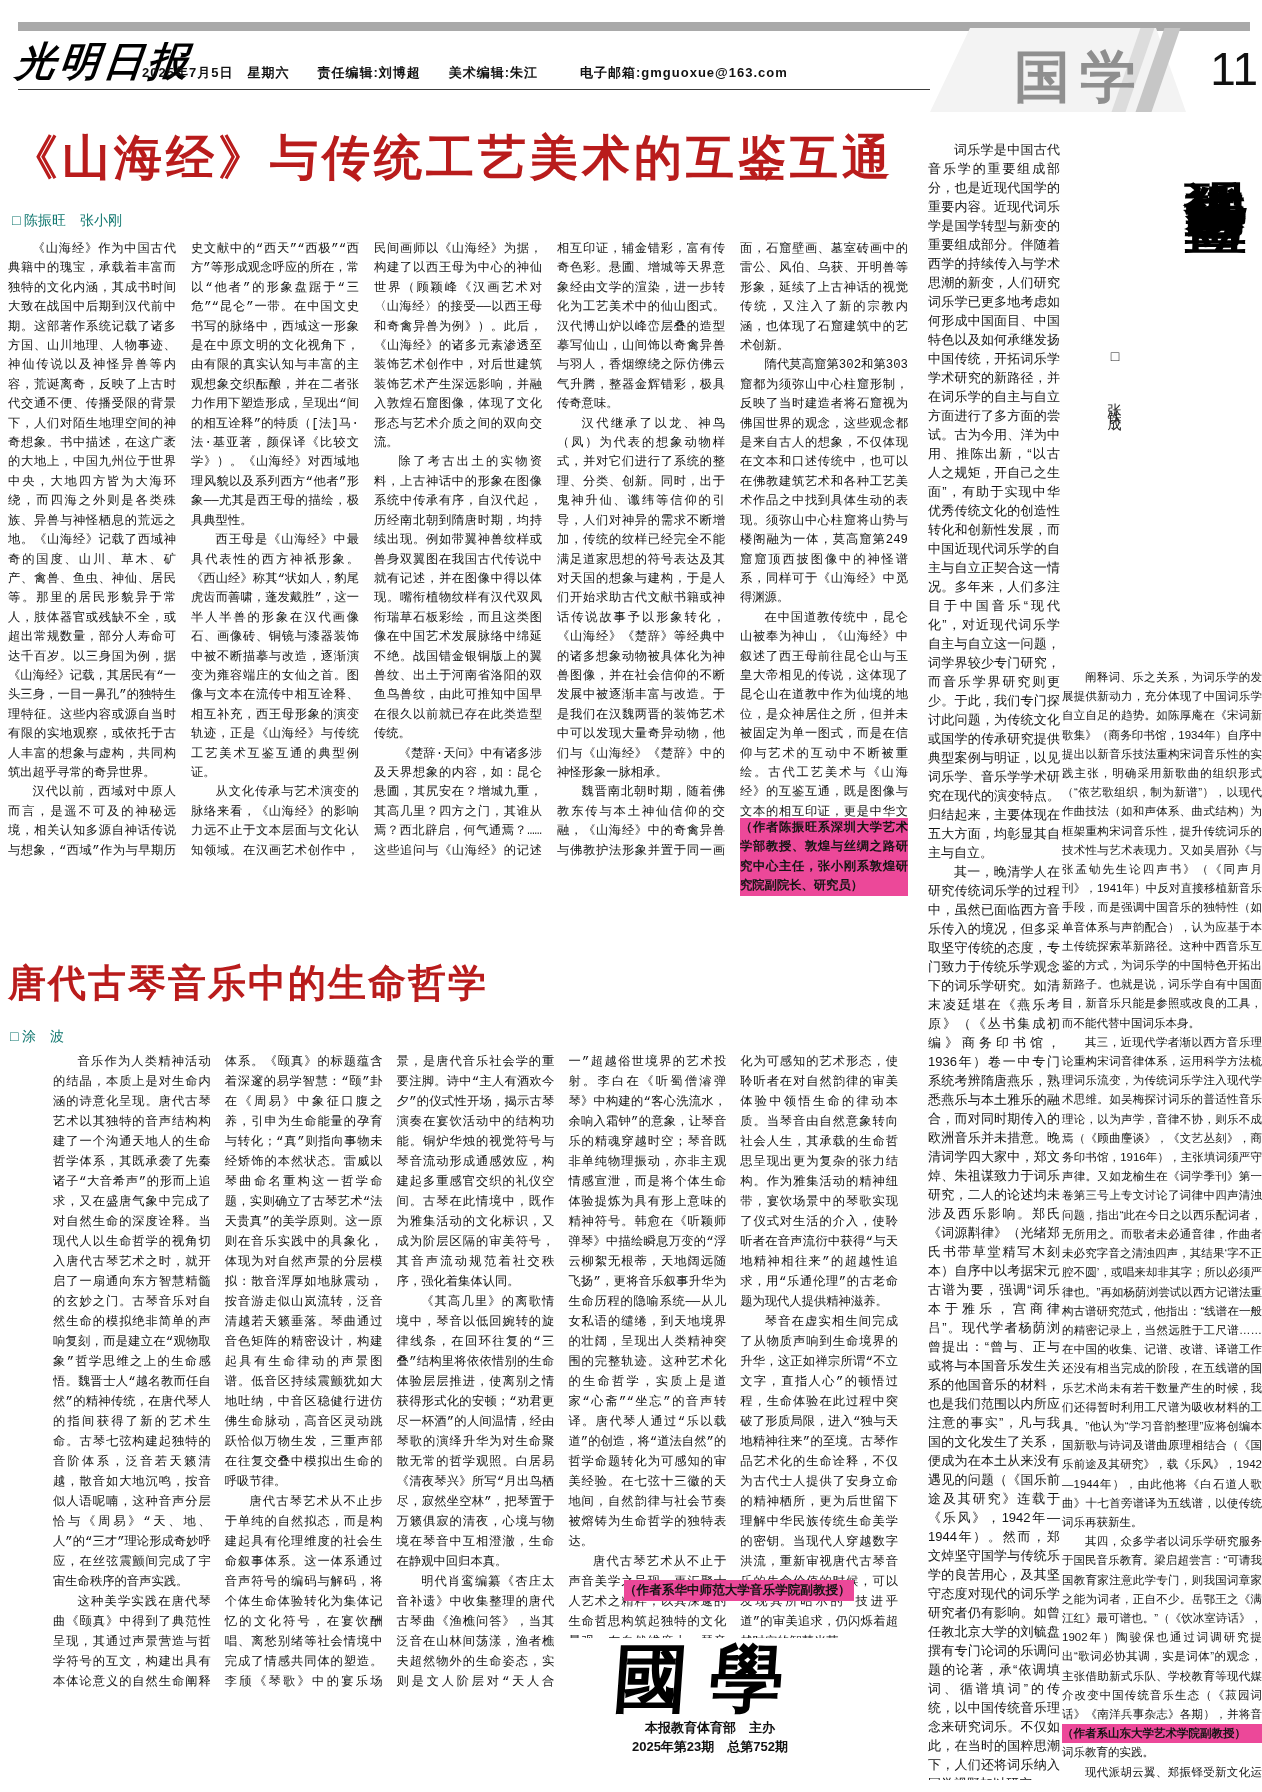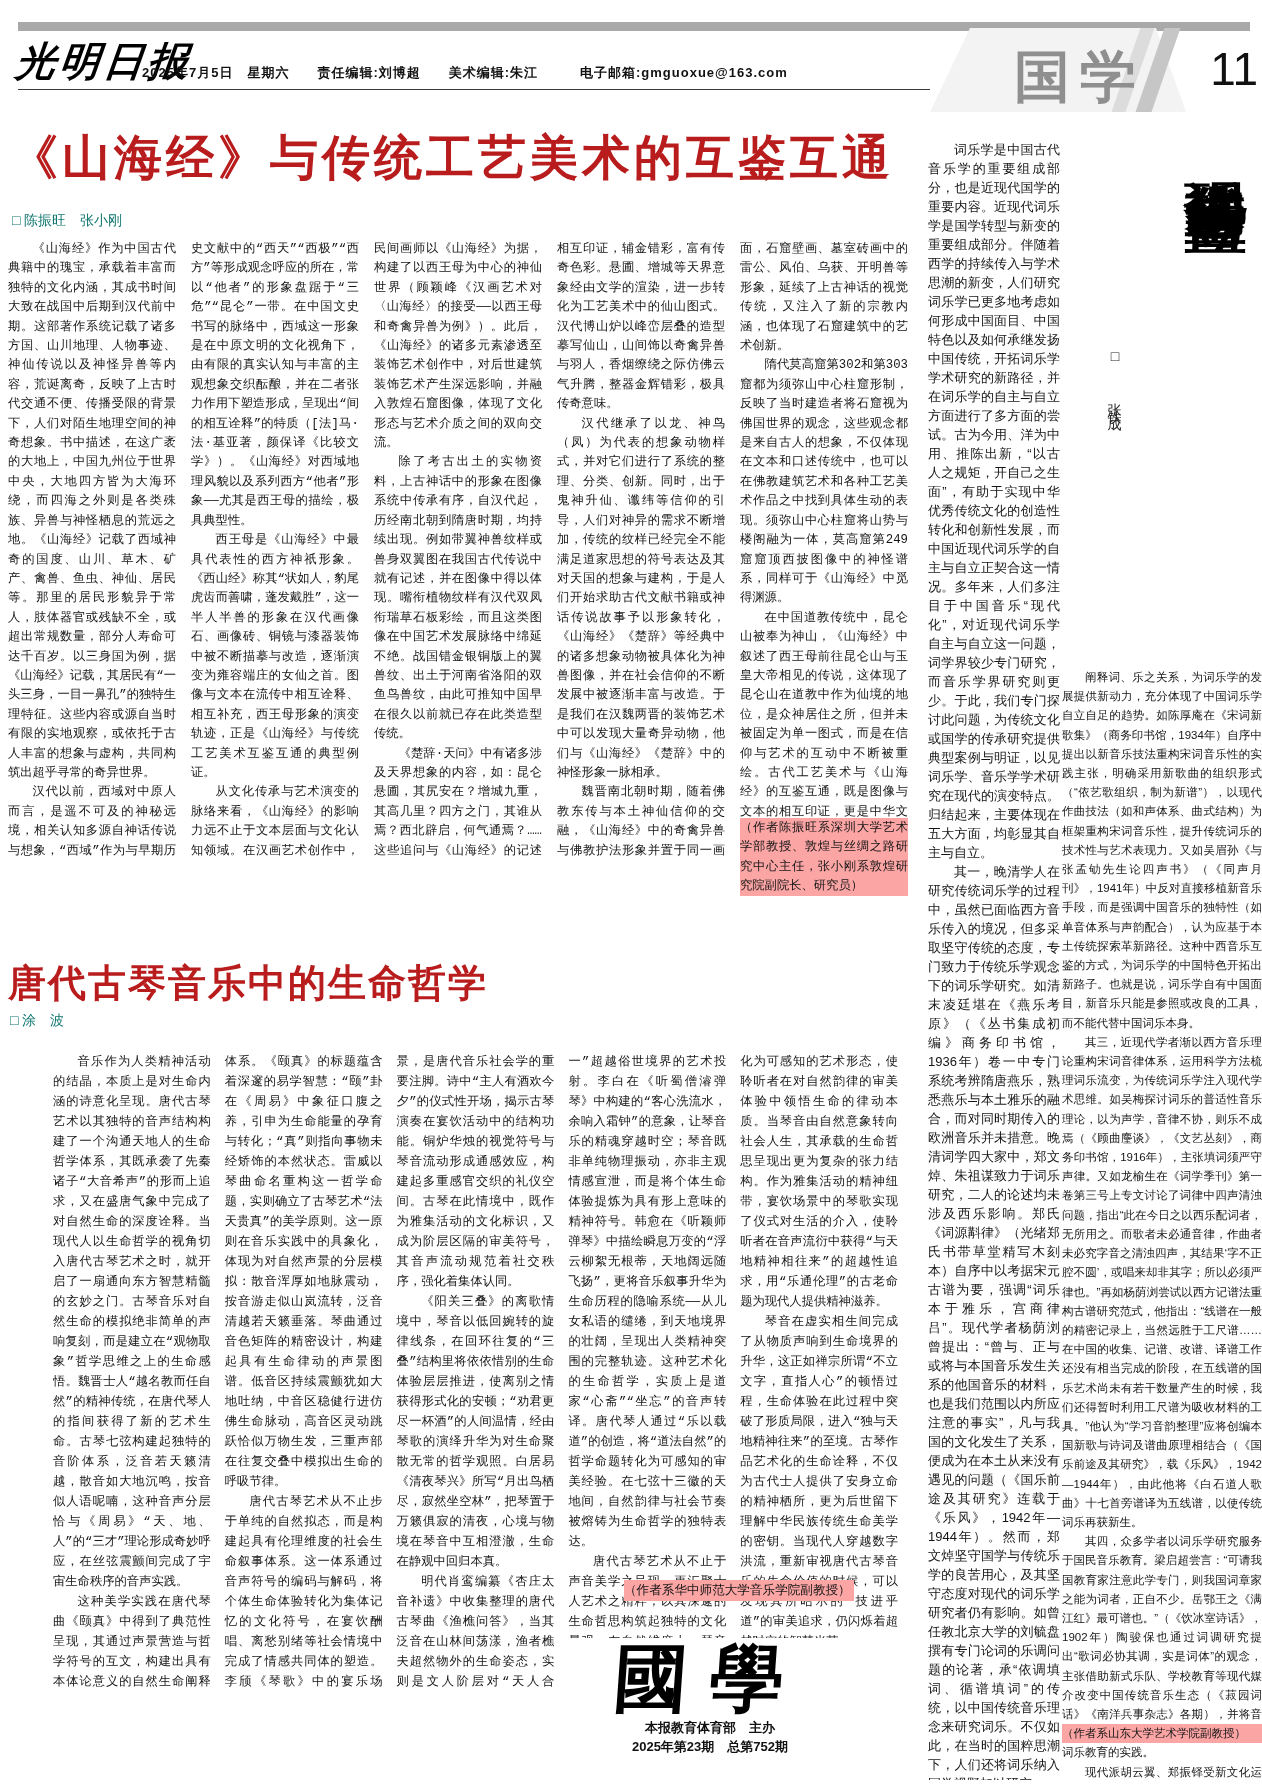--- a/index.html
+++ b/index.html
@@ -21,32 +21,32 @@
   .stripe2{left:220px;width:16px;background:#c6c6c6;}
   .banner-label{position:absolute;left:84px;top:12px;font-family:"DejaVu Serif",serif;
         font-weight:bold;font-size:56px;letter-spacing:10px;color:#8f8f8f;}
   .page-num{position:absolute;right:4px;top:14px;font-size:46px;color:#111;}
   
   .art{position:absolute;}
   .headline{font-weight:900;color:#b91c1c;white-space:nowrap;}
   .byline{font-size:14px;color:#0f766e;font-family:Liberation Serif, serif;}
   .cols{position:absolute;text-align:justify;overflow:hidden;column-fill:balance;}
   .cols p{margin:0;text-indent:2em;font-family:Liberation Mono, monospace;}
-  .credit{position:absolute;font-weight:normal;background:#fca5a5;text-align:justify;z-index:2;}
+  .credit{position:absolute;font-weight:bold;background:#ec4899;text-align:justify;z-index:2;}
   
   #main-art{left:8px;top:118px;width:900px;height:822px;}
   #main-art .headline{position:absolute;left:2px;top:8px;font-size:48px;letter-spacing:4px;}
   #main-art .byline{position:absolute;left:4px;top:94px;}
   #main-art .cols{left:0;top:122px;width:900px;height:700px;column-count:5;column-gap:15px;
         font-size:12.3px;line-height:19.4px;}
   #main-art .credit{left:732px;top:700px;width:168px;font-size:12.3px;line-height:19.4px;}
   
   #guqin-art{left:8px;top:952px;width:845px;height:838px;}
   #guqin-art .headline{position:absolute;left:0;top:6px;font-size:38px;letter-spacing:2px;}
-  #guqin-art .byline{position:absolute;left:2px;top:60px;}
+  #guqin-art .byline{position:absolute;left:2px;top:76px;}
   #guqin-art .cols{left:0;top:100px;width:845px;height:736px;column-count:5;column-gap:14px;
         font-size:12.3px;line-height:20px;margin-left:45px;}
   #guqin-art .credit{left:616px;top:628px;width:230px;font-size:12.6px;line-height:21px;}
   
   #guoxue-box{position:absolute;left:558px;top:1638px;width:304px;height:154px;background:#fff;
         z-index:3;text-align:center;}
   #guoxue-box .calli{font-family:"DejaVu Serif",serif;font-weight:bold;font-size:74px;
         line-height:80px;letter-spacing:22px;color:#000;transform:skewX(-4deg);}
   #guoxue-box .boxline{font-size:13px;font-weight:bold;color:#111;line-height:19px;}
   
@@ -97,21 +97,21 @@
     <div class="credit">（作者陈振旺系深圳大学艺术学部教授、敦煌与丝绸之路研究中心主任，张小刚系敦煌研究院副院长、研究员）</div>
   </div>
 
   <div class="art" id="guqin-art">
     <div class="headline">唐代古琴音乐中的生命哲学</div>
     <div class="byline">□ 涂　波</div>
     <div class="cols">
         <p>音乐作为人类精神活动的结晶，本质上是对生命内涵的诗意化呈现。唐代古琴艺术以其独特的音声结构构建了一个沟通天地人的生命哲学体系，其既承袭了先秦诸子“大音希声”的形而上追求，又在盛唐气象中完成了对自然生命的深度诠释。当现代人以生命哲学的视角切入唐代古琴艺术之时，就开启了一扇通向东方智慧精髓的玄妙之门。古琴音乐对自然生命的模拟绝非简单的声响复刻，而是建立在“观物取象”哲学思维之上的生命感悟。魏晋士人“越名教而任自然”的精神传统，在唐代琴人的指间获得了新的艺术生命。古琴七弦构建起独特的音阶体系，泛音若天籁清越，散音如大地沉鸣，按音似人语呢喃，这种音声分层恰与《周易》“天、地、人”的“三才”理论形成奇妙呼应，在丝弦震颤间完成了宇宙生命秩序的音声实践。</p>
         <p>这种美学实践在唐代琴曲《颐真》中得到了典范性呈现，其通过声景营造与哲学符号的互文，构建出具有本体论意义的自然生命阐释体系。《颐真》的标题蕴含着深邃的易学智慧：“颐”卦在《周易》中象征口腹之养，引申为生命能量的孕育与转化；“真”则指向事物未经矫饰的本然状态。雷威以琴曲命名重构这一哲学命题，实则确立了古琴艺术“法天贵真”的美学原则。这一原则在音乐实践中的具象化，体现为对自然声景的分层模拟：散音浑厚如地脉震动，按音游走似山岚流转，泛音清越若天籁垂落。琴曲通过音色矩阵的精密设计，构建起具有生命律动的声景图谱。低音区持续震颤犹如大地吐纳，中音区稳健行进仿佛生命脉动，高音区灵动跳跃恰似万物生发，三重声部在往复交叠中模拟出生命的呼吸节律。</p>
         <p>唐代古琴艺术从不止步于单纯的自然拟态，而是构建起具有伦理维度的社会生命叙事体系。这一体系通过音声符号的编码与解码，将个体生命体验转化为集体记忆的文化符号，在宴饮酬唱、离愁别绪等社会情境中完成了情感共同体的塑造。李颀《琴歌》中的宴乐场景，是唐代音乐社会学的重要注脚。诗中“主人有酒欢今夕”的仪式性开场，揭示古琴演奏在宴饮活动中的结构功能。铜炉华烛的视觉符号与琴音流动形成通感效应，构建起多重感官交织的礼仪空间。古琴在此情境中，既作为雅集活动的文化标识，又成为阶层区隔的审美符号，其音声流动规范着社交秩序，强化着集体认同。</p>
-        <p>《阳关三叠》的离歌情境中，琴音以低回婉转的旋律线条，在回环往复的“三叠”结构里将依依惜别的生命体验层层推进，使离别之情获得形式化的安顿；“劝君更尽一杯酒”的人间温情，经由琴歌的演绎升华为对生命聚散无常的哲学观照。白居易《清夜琴兴》所写“月出鸟栖尽，寂然坐空林”，把琴置于万籁俱寂的清夜，心境与物境在琴音中互相澄澈，生命在静观中回归本真。</p>
+        <p>《其高几里》的离歌情境中，琴音以低回婉转的旋律线条，在回环往复的“三叠”结构里将依依惜别的生命体验层层推进，使离别之情获得形式化的安顿；“劝君更尽一杯酒”的人间温情，经由琴歌的演绎升华为对生命聚散无常的哲学观照。白居易《清夜琴兴》所写“月出鸟栖尽，寂然坐空林”，把琴置于万籁俱寂的清夜，心境与物境在琴音中互相澄澈，生命在静观中回归本真。</p>
         <p>明代肖鸾编纂《杏庄太音补遗》中收集整理的唐代古琴曲《渔樵问答》，当其泛音在山林间荡漾，渔者樵夫超然物外的生命姿态，实则是文人阶层对“天人合一”超越俗世境界的艺术投射。李白在《听蜀僧濬弹琴》中构建的“客心洗流水，余响入霜钟”的意象，让琴音乐的精魂穿越时空；琴音既非单纯物理振动，亦非主观情感宣泄，而是将个体生命体验提炼为具有形上意味的精神符号。韩愈在《听颖师弹琴》中描绘瞬息万变的“浮云柳絮无根蒂，天地阔远随飞扬”，更将音乐叙事升华为生命历程的隐喻系统——从儿女私语的缱绻，到天地境界的壮阔，呈现出人类精神突围的完整轨迹。这种艺术化的生命哲学，实质上是道家“心斋”“坐忘”的音声转译。唐代琴人通过“乐以载道”的创造，将“道法自然”的哲学命题转化为可感知的审美经验。在七弦十三徽的天地间，自然韵律与社会节奏被熔铸为生命哲学的独特表达。</p>
         <p>唐代古琴艺术从不止于声音美学之呈现，更汇聚士人艺术之精粹，以其深邃的生命哲思构筑起独特的文化景观。在自然维度上，琴音通过模拟山川流水之声，将“天人合一”的宇宙观具象化为可感知的艺术形态，使聆听者在对自然韵律的审美体验中领悟生命的律动本质。当琴音由自然意象转向社会人生，其承载的生命哲思呈现出更为复杂的张力结构。作为雅集活动的精神纽带，宴饮场景中的琴歌实现了仪式对生活的介入，使聆听者在音声流衍中获得“与天地精神相往来”的超越性追求，用“乐通伦理”的古老命题为现代人提供精神滋养。</p>
         <p>琴音在虚实相生间完成了从物质声响到生命境界的升华，这正如禅宗所谓“不立文字，直指人心”的顿悟过程，生命体验在此过程中突破了形质局限，进入“独与天地精神往来”的至境。古琴作品艺术化的生命诠释，不仅为古代士人提供了安身立命的精神栖所，更为后世留下理解中华民族传统生命美学的密钥。当现代人穿越数字洪流，重新审视唐代古琴音乐的生命价值的时候，可以发现其所昭示的“技进乎道”的审美追求，仍闪烁着超越时空的智慧光芒。</p>
       </div>
     <div class="credit">（作者系华中师范大学音乐学院副教授）</div>
   </div>
 
   <div id="guoxue-box">
     <div class="calli">國學</div>
     <div class="boxline">本报教育体育部　主办</div>

